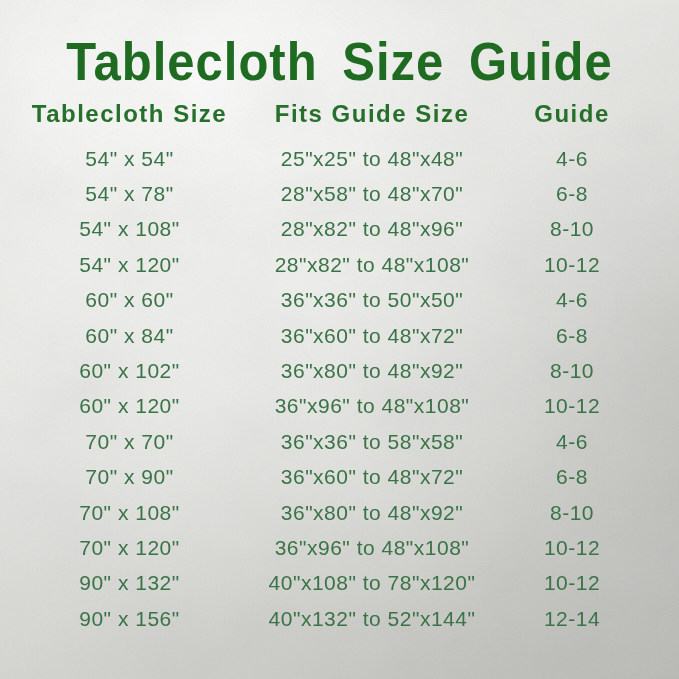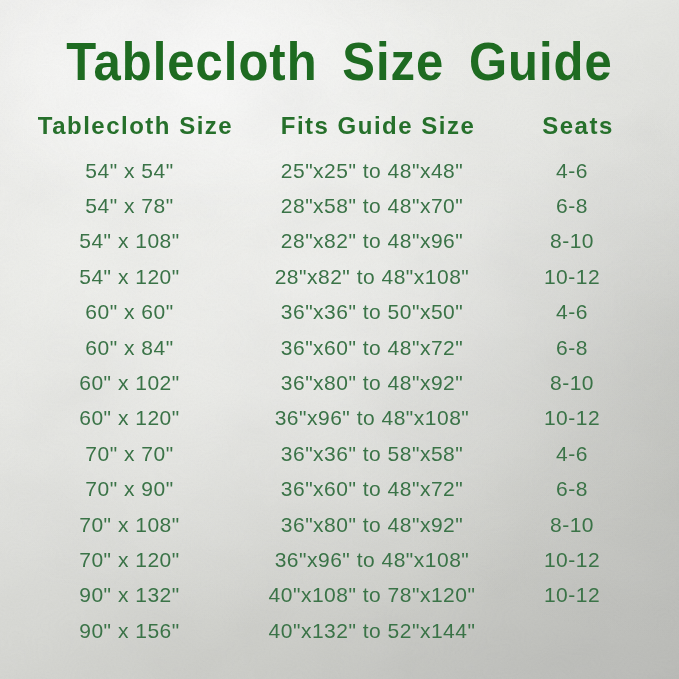--- a/index.html
+++ b/index.html
@@ -43,22 +43,22 @@
     font-weight: bold;
     letter-spacing: 1px;
     word-spacing: 10px;
     color: #1e6b21;
     transform: scaleY(1.08);
     transform-origin: top center;
   }
   .header-row {
     display: grid;
     grid-template-columns: 215px 270px 130px;
-    padding-left: 28px;
-    margin-top: 16px;
+    padding-left: 22px;
+    margin-top: 4px;
     height: 44px;
     align-items: center;
   }
   .th {
     text-align: center;
     font-size: 24px;
     font-weight: bold;
     letter-spacing: 1.5px;
     color: #26702b;
   }
@@ -101,21 +101,21 @@
 
   <div class="content">
 
     <h1 class="title">Tablecloth Size Guide</h1>
 
     <div>
 
       <div class="header-row">
         <div class="th">Tablecloth Size</div>
         <div class="th">Fits Guide Size</div>
-        <div class="th">Seats</div>
+        <div class="th">Guide</div>
       </div>
 
       <div class="rows">
 
         <div class="grid-row">
           <div class="cell">54" x 54"</div>
           <div class="cell">25"x25" to 48"x48"</div>
           <div class="cell">4-6</div>
         </div>
 
@@ -187,18 +187,19 @@
 
         <div class="grid-row">
           <div class="cell">90" x 132"</div>
           <div class="cell">40"x108" to 78"x120"</div>
           <div class="cell">10-12</div>
         </div>
 
         <div class="grid-row">
           <div class="cell">90" x 156"</div>
           <div class="cell">40"x132" to 52"x144"</div>
+          <div class="cell">12-14</div>
         </div>
 
       </div>
     </div>
   </div>
 </div>
 
 </body></html>

